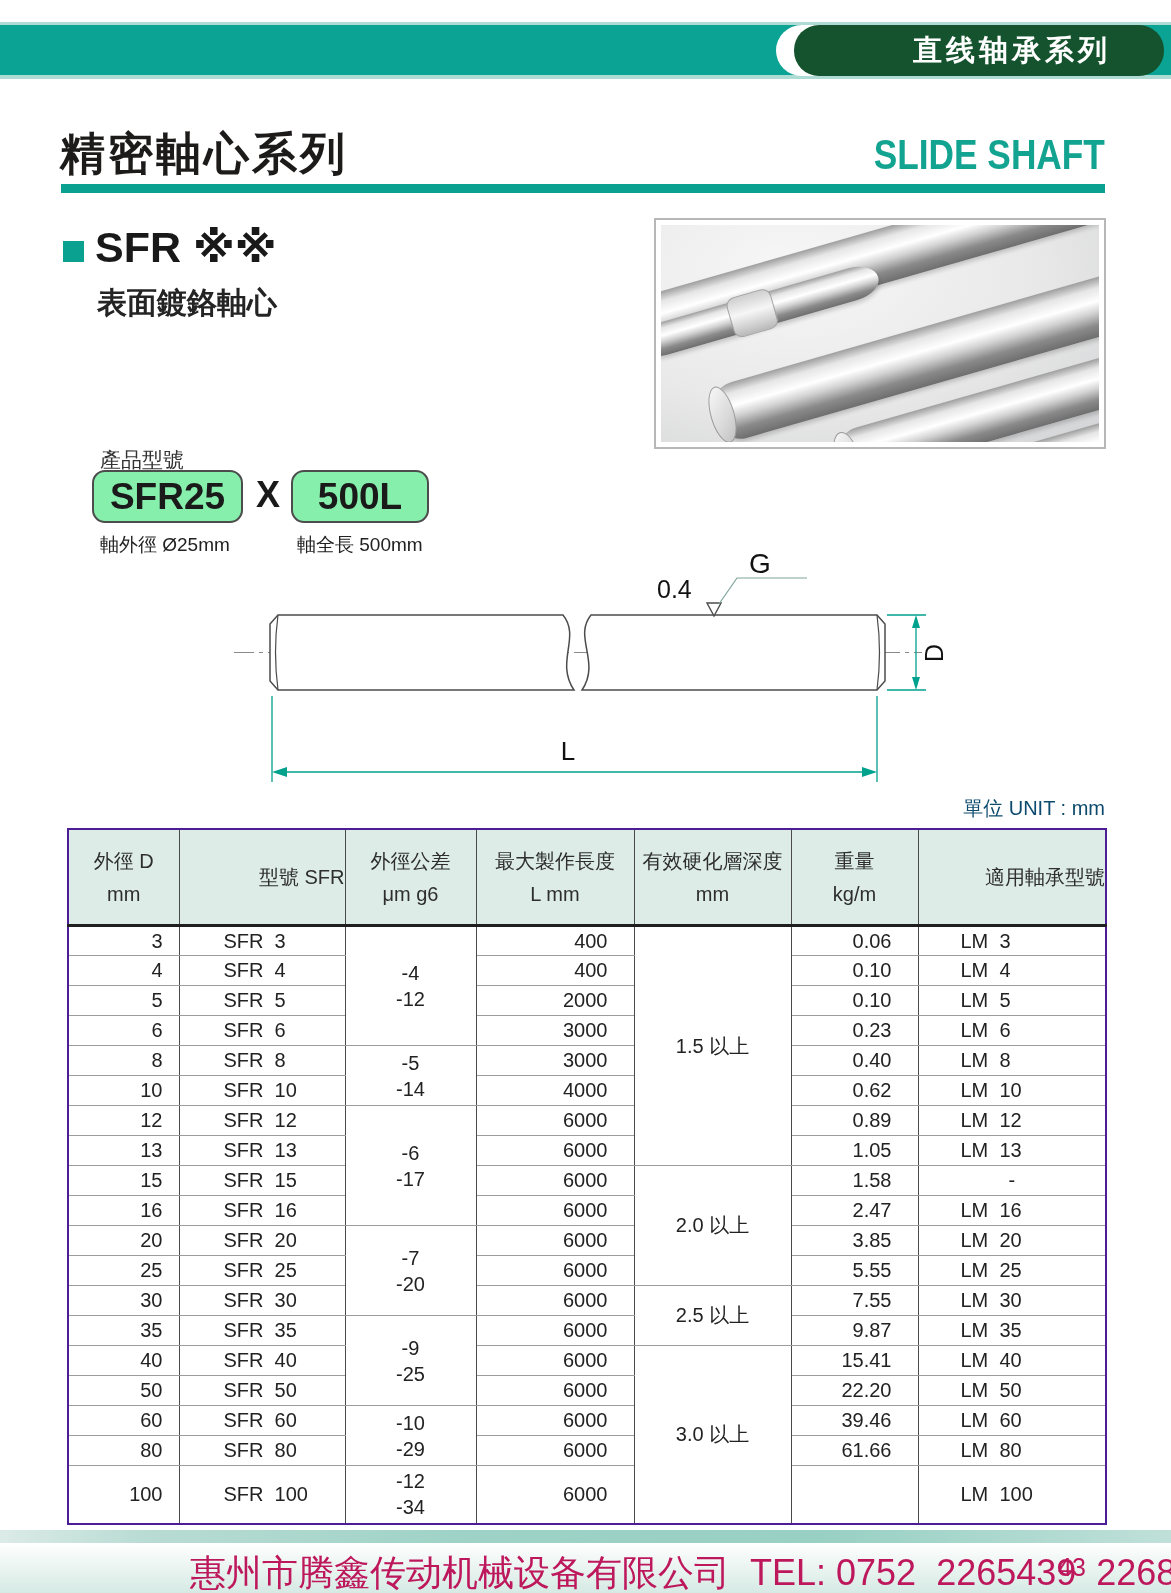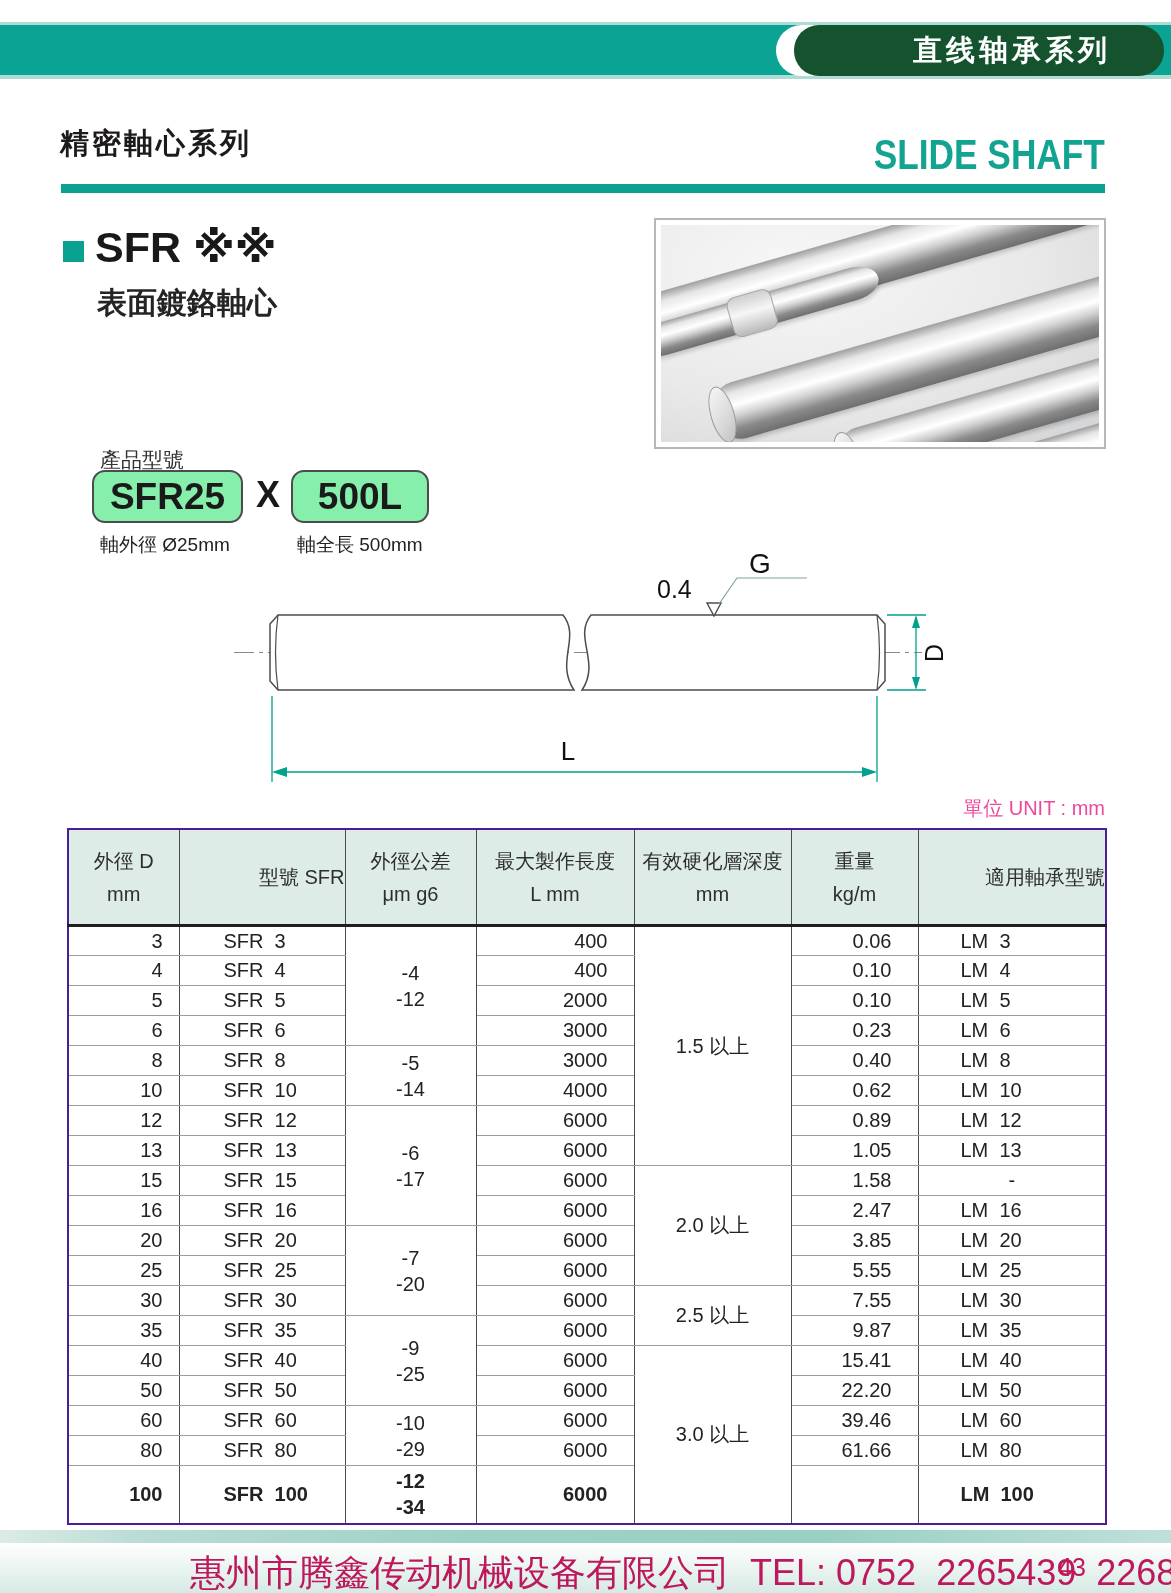--- a/index.html
+++ b/index.html
@@ -9,21 +9,21 @@
   
   .topbar{position:absolute;top:22px;left:0;width:1171px;height:57px;box-sizing:border-box;
           background:#0ba394;border-top:3px solid #aedbd3;border-bottom:4px solid #aedbd3;}
   .tab-crescent{position:absolute;top:25px;left:776px;width:66px;height:51px;background:#ffffff;
           border-radius:26px 0 0 26px;}
   .series-tab{position:absolute;top:25px;left:794px;width:370px;height:51px;background:#14532d;
           border-radius:25px;display:flex;align-items:center;justify-content:center;}
   .series-tab span{color:#ffffff;font-size:29px;font-weight:600;letter-spacing:4px;padding-left:66px;}
 
   
-  .title-cn{position:absolute;top:124px;left:60px;font-size:29px;font-weight:800;letter-spacing:3px;color:#1d1b1a;}
+  .title-cn{position:absolute;top:124px;left:60px;font-size:45px;font-weight:800;letter-spacing:3px;color:#1d1b1a;}
   .title-en{position:absolute;top:130px;right:66px;font-size:43px;font-weight:800;color:#13a391;
             transform:scaleX(.82);transform-origin:100% 50%;letter-spacing:0px;}
   .title-rule{position:absolute;top:184px;left:61px;width:1044px;height:9px;background:#0aa190;}
 
   
   .series-bullet{position:absolute;top:241px;left:63px;width:21px;height:21px;background:#0aa190;}
   .series-name{position:absolute;top:222px;left:95px;font-size:43px;font-weight:700;color:#191919;}
   .series-sub{position:absolute;top:283px;left:97px;font-size:30px;font-weight:700;color:#242424;}
   .specs{position:absolute;top:327px;left:100px;font-size:22px;line-height:37px;color:#3d3d3d;}
   .model-label{position:absolute;top:446px;left:100px;font-size:21px;color:#333;}
@@ -52,31 +52,31 @@
   .rod.r2::after{content:"";position:absolute;left:96px;top:-4px;width:46px;height:41px;border-radius:9px;
        background:linear-gradient(180deg,#cfcfcf,#f6f6f6 45%,#b9b9b9);border:1px solid #a5a5a5;box-sizing:border-box;}
   .rod.r3{left:42px;top:86px;width:560px;height:58px;}
   .rod.r4{left:168px;top:144px;width:470px;height:50px;}
   .rod.r5{left:250px;top:190px;width:440px;height:44px;}
 
   
   .drawing{position:absolute;top:540px;left:210px;}
 
   
-  .unit-note{position:absolute;top:795px;left:805px;width:300px;text-align:right;font-size:20px;color:#ec4899;}
+  .unit-note{position:absolute;top:795px;left:805px;width:300px;text-align:right;font-size:20px;color:#0c4a6e;}
   table.spec{position:absolute;top:828px;left:67px;width:1038px;border-collapse:collapse;table-layout:fixed;
              font-size:20px;color:#222;}
   table.spec{border:2px solid #4c1d95;}
   table.spec th{background:#ddece7;font-weight:400;color:#2e2e2e;font-size:20px;
                 border-left:1px solid #4a4a4a;border-right:1px solid #4a4a4a;border-bottom:3px solid #1f1f1f;
                 height:74px;padding:0;}
   table.spec td{border-left:1px solid #4a4a4a;border-right:1px solid #4a4a4a;
                 border-top:1px solid #9c9c9c;border-bottom:1px solid #9c9c9c;padding:0;}
   table.spec tr{height:30px;}
-  table.spec tr.tall{height:58px;font-weight:bold;}
+  table.spec tr.tall{height:58px;}
   .th-stack{display:flex;flex-direction:column;justify-content:space-between;height:58px;padding:8px 0;}
   .th-single{display:flex;align-items:center;justify-content:flex-end;height:94px;}
   .col-d{text-align:right;padding-right:16px !important;}
   .col-model{text-align:left;padding-left:44px !important;white-space:pre;}
   .col-tol{text-align:center;line-height:26px;}
   .col-len{text-align:right;padding-right:26px !important;}
   .col-depth{text-align:center;white-space:pre;}
   .col-weight{text-align:right;padding-right:26px !important;}
   .col-bearing{text-align:left;padding-left:42px !important;white-space:pre;}
   td.dash{text-align:center !important;padding:0 !important;}

